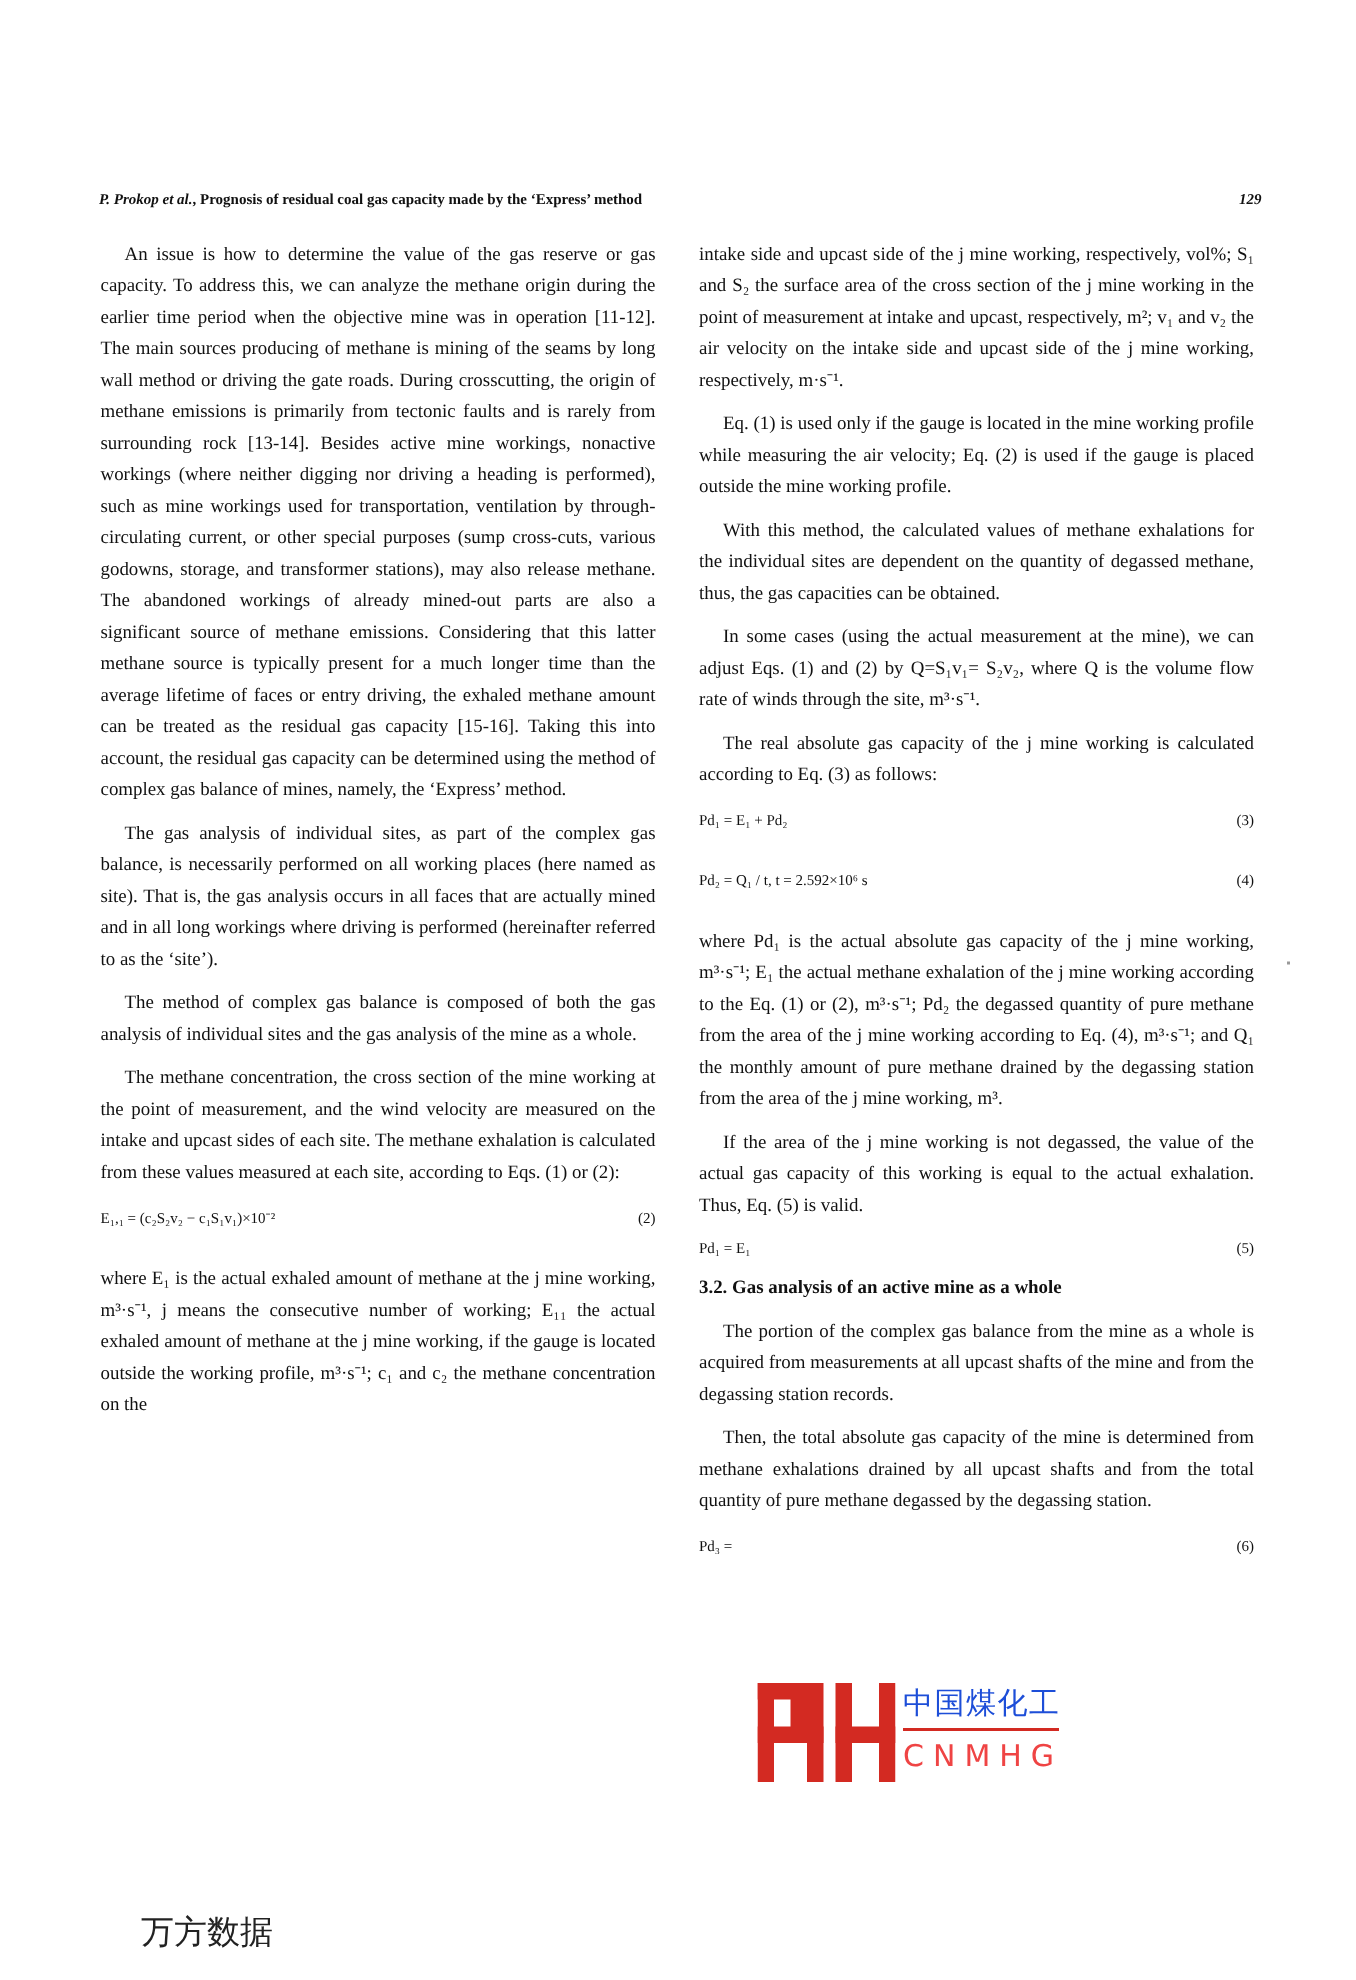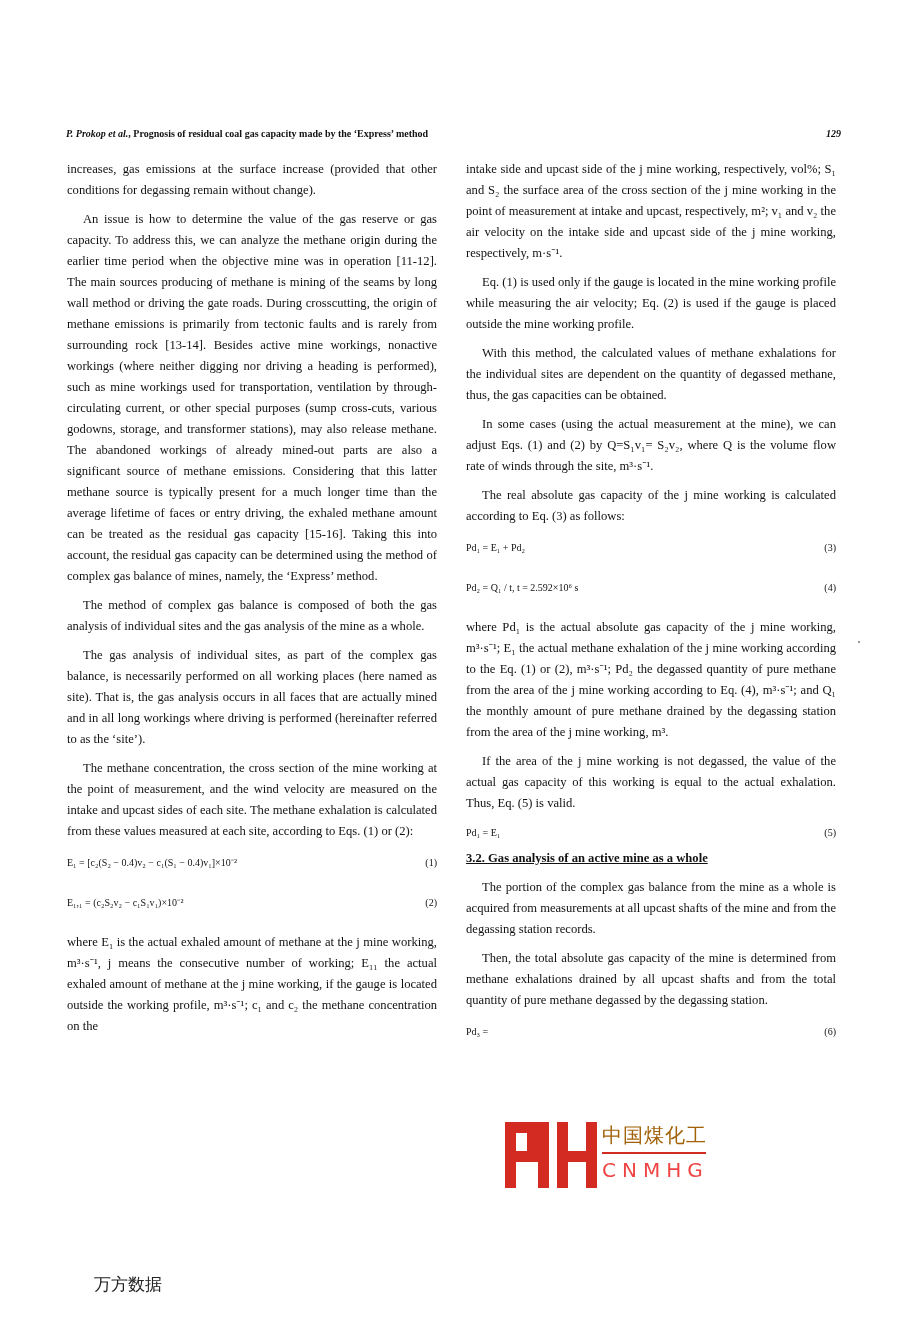--- a/index.html
+++ b/index.html
@@ -9,47 +9,42 @@
   .header .authors { font-style:italic; }
   .header .pageno { position:absolute; right:0; top:0; font-style:italic; }
   .col { position:absolute; top:159px; width:370px; font-size:12.6px; line-height:21px; text-align:justify; }
   .col.left { left:67px; }
   .col.right { left:466px; }
   p { margin:0 0 8px 0; }
   p.ind { text-indent:16px; }
   .eq { position:relative; height:22px; margin:10px 0 18px 0; font-size:10px;text-decoration:underline; }
   .eq .num { position:absolute; right:0; top:0; }
   .eq .body { position:absolute; left:0; top:0; white-space:nowrap; }
-  .section { font-weight:bold; margin:2px 0 8px 0;text-decoration:underline; }
-  .footer { position:absolute; left:94px; top:1273px; font-family:"DejaVu Sans", sans-serif; font-size:17px; color:#222; }
+  .section { font-weight:bold; margin:2px 0 8px 0; }
+  .footer { position:absolute; left:94px; top:1273px; font-family:"DejaVu Sans", sans-serif; font-size:22px; color:#222; }
   .wm { position:absolute; left:505px; top:1122px; width:210px; height:66px; }
   .wm .logo { position:absolute; left:0; top:0; width:92px; height:66px; }
-  .wm .cn { position:absolute; left:97px; top:0; font-family:"DejaVu Sans", sans-serif; font-size:20px; color:#a16207; letter-spacing:1px; }
+  .wm .cn { position:absolute; left:97px; top:0; font-family:"DejaVu Sans", sans-serif; font-size:20px; color:#1d4ed8; letter-spacing:1px; }
   .wm .line { position:absolute; left:97px; top:30px; width:104px; height:2px; background:#d32a22; }
   .wm .en { position:absolute; left:97px; top:36px; font-family:"DejaVu Sans", sans-serif; font-size:20px; color:#ef4444; letter-spacing:6px; }
   .dot { position:absolute; left:858px; top:641px; width:2px; height:2px; background:#999; }
 </style>
 </head>
 <body>
 
 <div class="header">
   <span class="authors">P. Prokop et al.</span><span>, Prognosis of residual coal gas capacity made by the ‘Express’ method</span>
   <span class="pageno">129</span>
 </div>
 
 <div class="col left">
-  <p>increases, gas emissions at the surface increase (provided that other conditions for degassing remain without change).</p>
   <p class="ind">An issue is how to determine the value of the gas reserve or gas capacity. To address this, we can analyze the methane origin during the earlier time period when the objective mine was in operation [11-12]. The main sources producing of methane is mining of the seams by long wall method or driving the gate roads. During crosscutting, the origin of methane emissions is primarily from tectonic faults and is rarely from surrounding rock [13-14]. Besides active mine workings, nonactive workings (where neither digging nor driving a heading is performed), such as mine workings used for transportation, ventilation by through-circulating current, or other special purposes (sump cross-cuts, various godowns, storage, and transformer stations), may also release methane. The abandoned workings of already mined-out parts are also a significant source of methane emissions. Considering that this latter methane source is typically present for a much longer time than the average lifetime of faces or entry driving, the exhaled methane amount can be treated as the residual gas capacity [15-16]. Taking this into account, the residual gas capacity can be determined using the method of complex gas balance of mines, namely, the ‘Express’ method.</p>
+  <p class="ind">The gas analysis of individual sites, as part of the complex gas balance, is necessarily performed on all working places (here named as site). That is, the gas analysis occurs in all faces that are actually mined and in all long workings where driving is performed (hereinafter referred to as the ‘site’).</p>
   <p class="ind">The method of complex gas balance is composed of both the gas analysis of individual sites and the gas analysis of the mine as a whole.</p>
-  <p class="ind">The gas analysis of individual sites, as part of the complex gas balance, is necessarily performed on all working places (here named as site). That is, the gas analysis occurs in all faces that are actually mined and in all long workings where driving is performed (hereinafter referred to as the ‘site’).</p>
   <p class="ind">The methane concentration, the cross section of the mine working at the point of measurement, and the wind velocity are measured on the intake and upcast sides of each site. The methane exhalation is calculated from these values measured at each site, according to Eqs. (1) or (2):</p>
-  <div class="eq">
-    <span class="body">E₁ = [c₂(S₂ − 0.4)v₂ − c₁(S₁ − 0.4)v₁]×10⁻²</span>
-    <span class="num">(1)</span>
-  </div>
   <div class="eq">
     <span class="body">E₁,₁ = (c₂S₂v₂ − c₁S₁v₁)×10⁻²</span>
     <span class="num">(2)</span>
   </div>
   <p>where E₁ is the actual exhaled amount of methane at the j mine working, m³·s⁻¹, j means the consecutive number of working; E₁₁ the actual exhaled amount of methane at the j mine working, if the gauge is located outside the working profile, m³·s⁻¹; c₁ and c₂ the methane concentration on the</p>
 </div>
 
 <div class="col right">
   <p>intake side and upcast side of the j mine working, respectively, vol%; S₁ and S₂ the surface area of the cross section of the j mine working in the point of measurement at intake and upcast, respectively, m²; v₁ and v₂ the air velocity on the intake side and upcast side of the j mine working, respectively, m·s⁻¹.</p>
   <p class="ind">Eq. (1) is used only if the gauge is located in the mine working profile while measuring the air velocity; Eq. (2) is used if the gauge is placed outside the mine working profile.</p>

